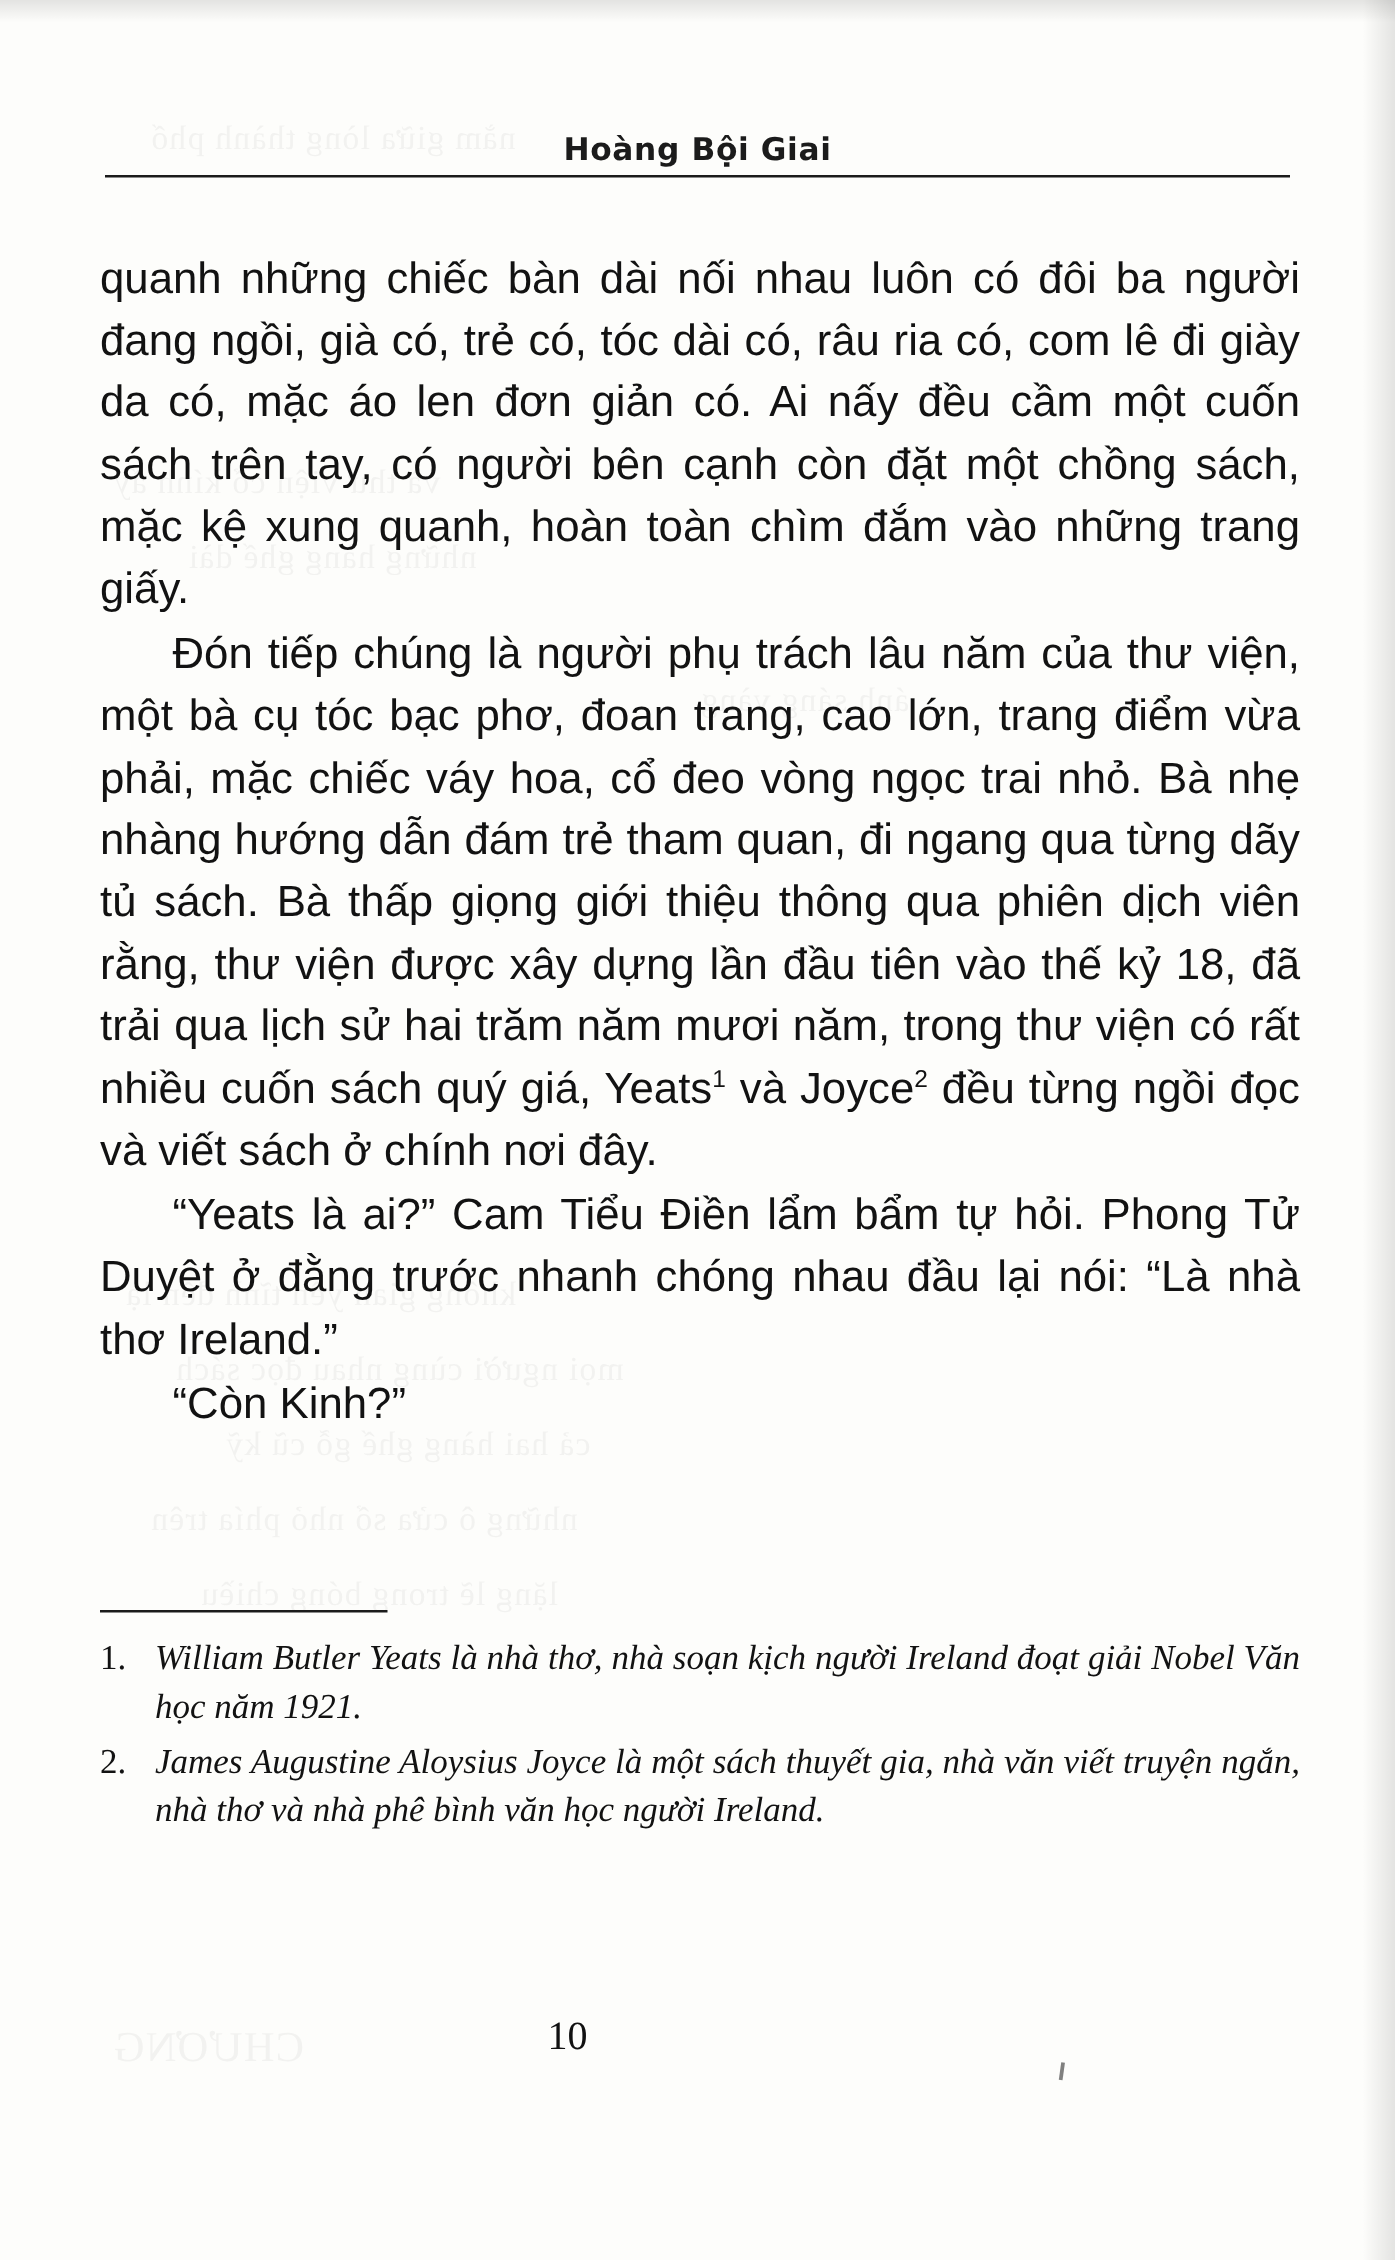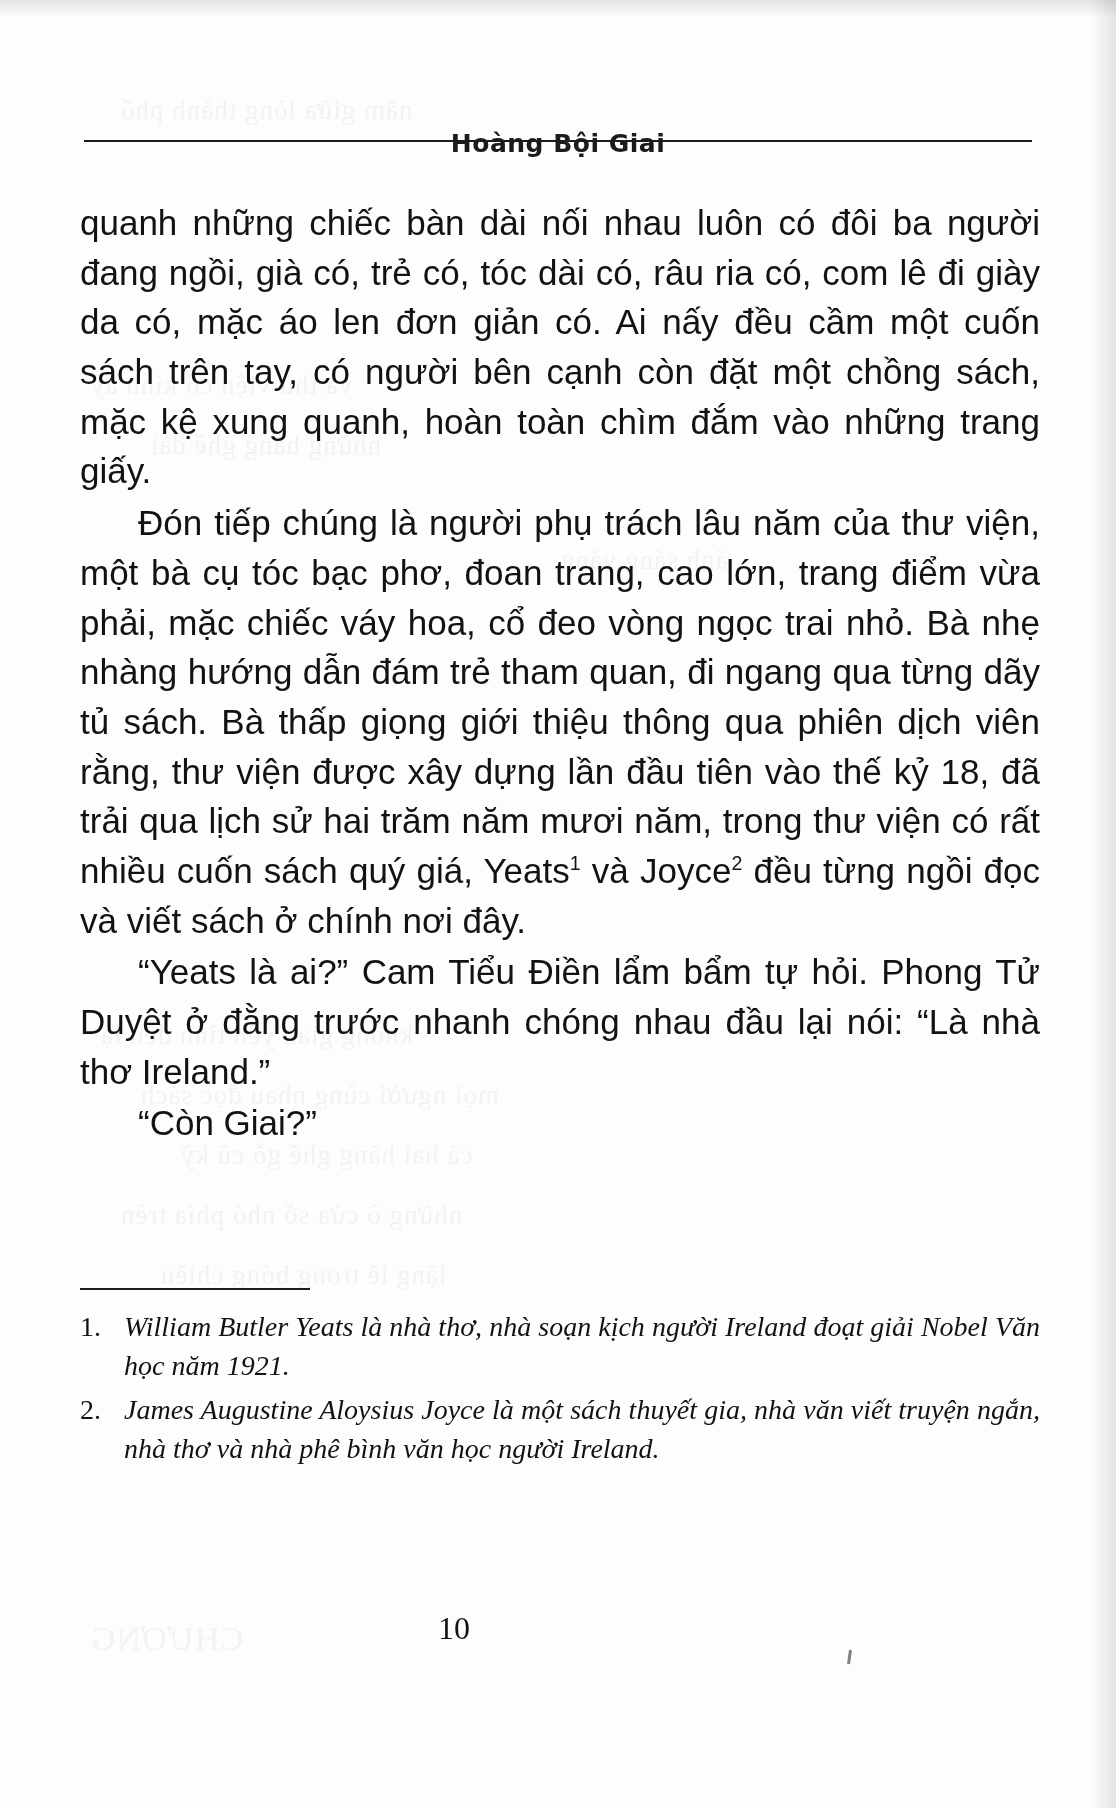--- a/index.html
+++ b/index.html
@@ -41,21 +41,20 @@
     position: absolute;
     left: 84px;
     top: 105px;
     width: 948px;
     text-align: center;
     font-family: "DejaVu Sans", sans-serif;
     font-weight: bold;
     font-size: 25px;
     letter-spacing: 0.5px;
     color: #1b1b1b;
-    margin-top: 24px;
   }
   .header-rule {
     position: absolute;
     left: 84px;
     top: 140px;
     width: 948px;
     height: 2px;
     background: #1b1b1b;
   }
 
@@ -177,21 +176,21 @@
   <div class="bleed" style="left:160px; top:1260px;">lặng lẽ trong bóng chiều</div>
   <div class="bleed" style="left:90px; top:1620px; font-size:34px;">CHƯƠNG</div>
 
   <div class="header">Hoàng Bội Giai</div>
   <div class="header-rule"></div>
 
   <div class="content">
     <p class="body-par">quanh những chiếc bàn dài nối nhau luôn có đôi ba người đang ngồi, già có, trẻ có, tóc dài có, râu ria có, com lê đi giày da có, mặc áo len đơn giản có. Ai nấy đều cầm một cuốn sách trên tay, có người bên cạnh còn đặt một chồng sách, mặc kệ xung quanh, hoàn toàn chìm đắm vào những trang giấy.</p>
     <p class="body-par indent"><span>Đón tiếp chúng là người phụ trách lâu năm của thư viện, một bà cụ tóc bạc phơ, đoan trang, cao lớn, trang điểm vừa phải, mặc chiếc váy hoa, cổ đeo vòng ngọc trai nhỏ. Bà nhẹ nhàng hướng dẫn đám trẻ tham quan, đi ngang qua từng dãy tủ sách. Bà thấp giọng giới thiệu thông qua phiên dịch viên rằng, thư viện được xây dựng lần đầu tiên vào thế kỷ 18, đã trải qua lịch sử hai trăm năm mươi năm, trong thư viện có rất nhiều cuốn sách quý giá, Yeats</span><sup>1</sup><span> và Joyce</span><sup>2</sup><span> đều từng ngồi đọc và viết sách ở chính nơi đây.</span></p>
     <p class="body-par indent">“Yeats là ai?” Cam Tiểu Điền lẩm bẩm tự hỏi. Phong Tử Duyệt ở đằng trước nhanh chóng nhau đầu lại nói: “Là nhà thơ Ireland.”</p>
-    <p class="body-par indent">“Còn Giai?”</p>
+    <p class="body-par indent">“Còn Kinh?”</p>
   </div>
 
   <div class="footnote-rule"></div>
 
   <div class="footnotes">
     <div class="footnote">
       <span class="num">1.</span>
       <span class="txt">William Butler Yeats là nhà thơ, nhà soạn kịch người Ireland đoạt giải Nobel Văn học năm 1921.</span>
     </div>
     <div class="footnote">

